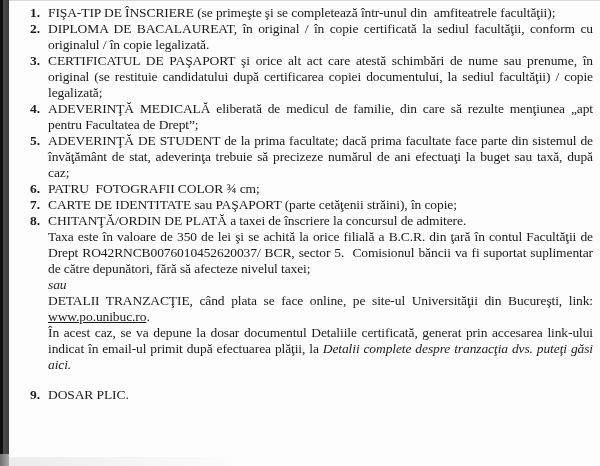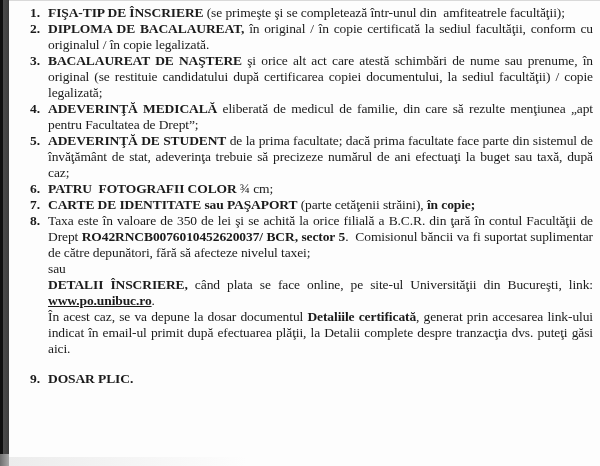--- a/index.html
+++ b/index.html
@@ -61,22 +61,22 @@
   }
   .doc-num {
     position: absolute;
     left: 0;
     top: 0;
     font-weight: bold;
   }
   .doc-par {
     text-align: justify;
   }
-  .b { font-weight: bold; }
-  .i { }
+  .b { font-weight: normal; }
+  .i { font-style: italic; }
   .u { text-decoration: underline; }
 </style>
 </head>
 <body>
 
 <div class="top-hairline"></div>
 <div class="edge"></div>
 <div class="edge-stub"></div>
 <div class="bottom-shade"></div>
 
@@ -85,43 +85,44 @@
       <div class="doc-item">
         <span class="doc-num">1.</span>
         <div class="doc-par"><span class="b">FIŞA-TIP DE ÎNSCRIERE</span><span> (se primeşte şi se completează într-unul din&nbsp; amfiteatrele facultăţii);</span></div>
       </div>
       <div class="doc-item">
         <span class="doc-num">2.</span>
         <div class="doc-par"><span class="b">DIPLOMA DE BACALAUREAT,</span><span> în original / în copie certificată la sediul facultăţii, conform cu originalul / în copie legalizată.</span></div>
       </div>
       <div class="doc-item">
         <span class="doc-num">3.</span>
-        <div class="doc-par"><span class="b">BACALAUREAT DE NAŞTERE</span><span> şi orice alt act care atestă schimbări de nume sau prenume, în original (se restituie candidatului după certificarea copiei documentului, la sediul facultăţii) / copie legalizată;</span></div>
+        <div class="doc-par"><span class="b">CERTIFICATUL DE PAŞAPORT</span><span> şi orice alt act care atestă schimbări de nume sau prenume, în original (se restituie candidatului după certificarea copiei documentului, la sediul facultăţii) / copie legalizată;</span></div>
       </div>
       <div class="doc-item">
         <span class="doc-num">4.</span>
         <div class="doc-par"><span class="b">ADEVERINŢĂ MEDICALĂ</span><span> eliberată de medicul de familie, din care să rezulte menţiunea „apt pentru Facultatea de Drept”;</span></div>
       </div>
       <div class="doc-item">
         <span class="doc-num">5.</span>
         <div class="doc-par"><span class="b">ADEVERINŢĂ DE STUDENT</span><span> de la prima facultate; dacă prima facultate face parte din sistemul de învăţământ de stat, adeverinţa trebuie să precizeze numărul de ani efectuaţi la buget sau taxă, după caz;</span></div>
       </div>
       <div class="doc-item">
         <span class="doc-num">6.</span>
         <div class="doc-par"><span class="b">PATRU&nbsp; FOTOGRAFII COLOR</span><span> ¾ cm;</span></div>
       </div>
       <div class="doc-item">
         <span class="doc-num">7.</span>
         <div class="doc-par"><span class="b">CARTE DE IDENTITATE sau PAŞAPORT</span><span> (parte cetăţenii străini), </span><span class="b">în copie;</span></div>
       </div>
       <div class="doc-item">
         <span class="doc-num">8.</span>
+        <div class="doc-par"><span class="b">CHITANŢĂ/ORDIN DE PLATĂ</span><span> a taxei de înscriere la concursul de admitere.</span></div>
         <div class="doc-par"><span>Taxa este în valoare de 350 de lei şi se achită la orice filială a B.C.R. din ţară în contul Facultăţii de Drept </span><span class="b">RO42RNCB0076010452620037/ BCR, sector 5</span><span>.&nbsp; Comisionul băncii va fi suportat suplimentar de către depunători, fără să afecteze nivelul taxei;</span></div>
         <div class="doc-par"><span class="i">sau</span></div>
-        <div class="doc-par"><span class="b">DETALII ÎNSCRIERE,</span><span> când plata se face online, pe site-ul Universităţii din Bucureşti, link: </span><span class="b u">www.po.unibuc.ro</span><span>.</span></div>
+        <div class="doc-par"><span class="b">DETALII TRANZACŢIE,</span><span> când plata se face online, pe site-ul Universităţii din Bucureşti, link: </span><span class="b u">www.po.unibuc.ro</span><span>.</span></div>
         <div class="doc-par"><span>În acest caz, se va depune la dosar documentul </span><span class="b">Detaliile certificată</span><span>, generat prin accesarea link-ului indicat în email-ul primit după efectuarea plăţii, la </span><span class="i">Detalii complete despre tranzacţia dvs. puteţi găsi aici.</span></div>
       </div>
       <div class="doc-item gap-before">
         <span class="doc-num">9.</span>
         <div class="doc-par"><span class="b">DOSAR PLIC.</span></div>
       </div>
     </div>
 </div>
 
 </body></html>

